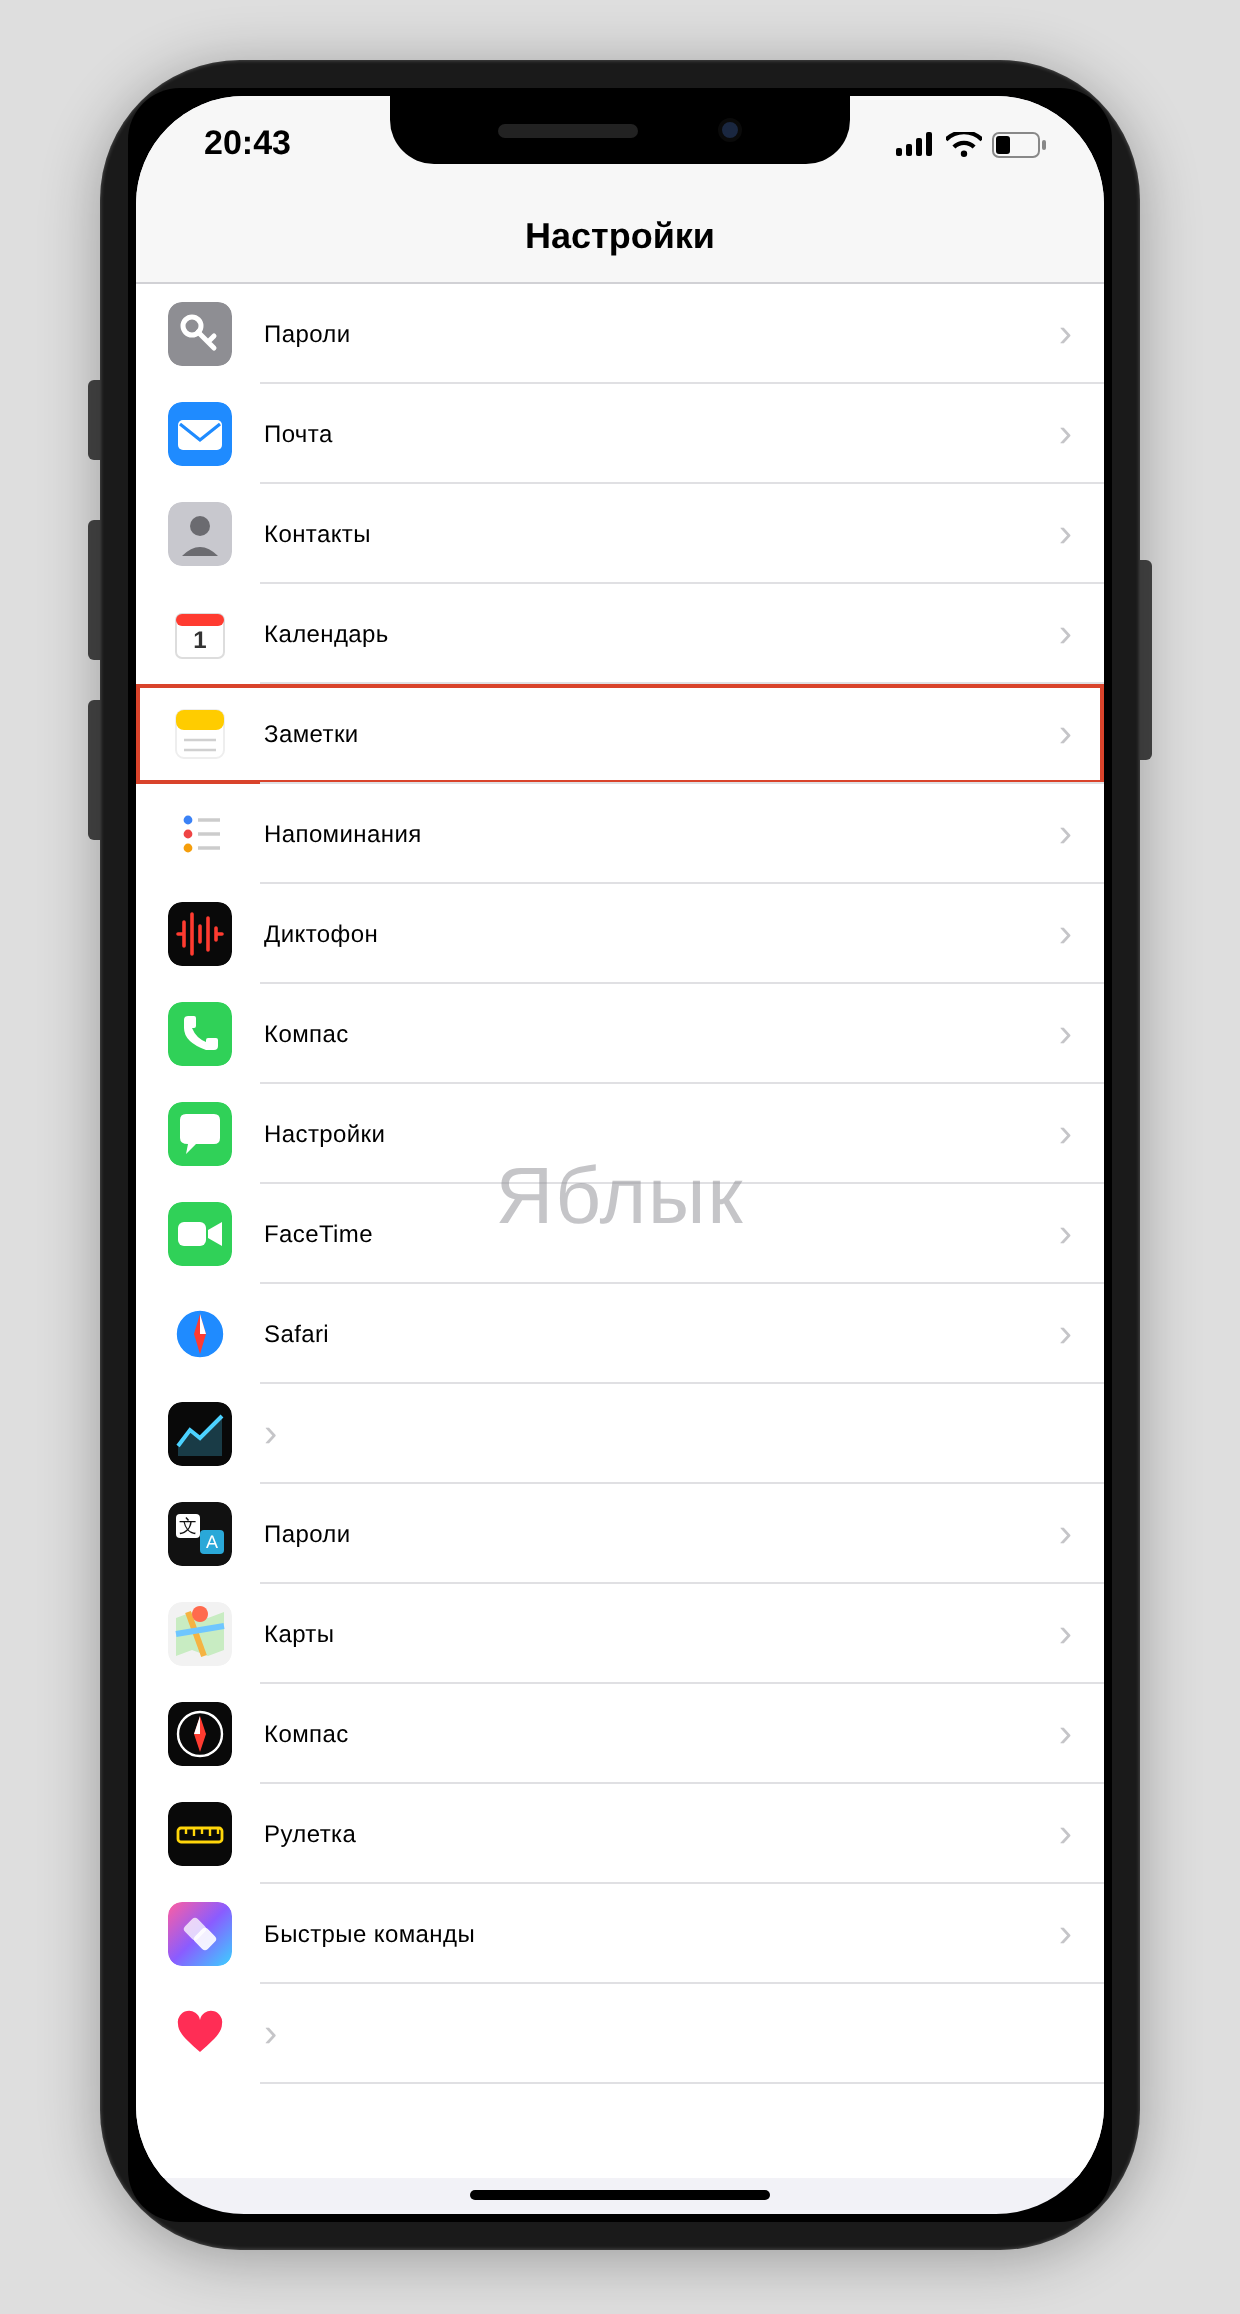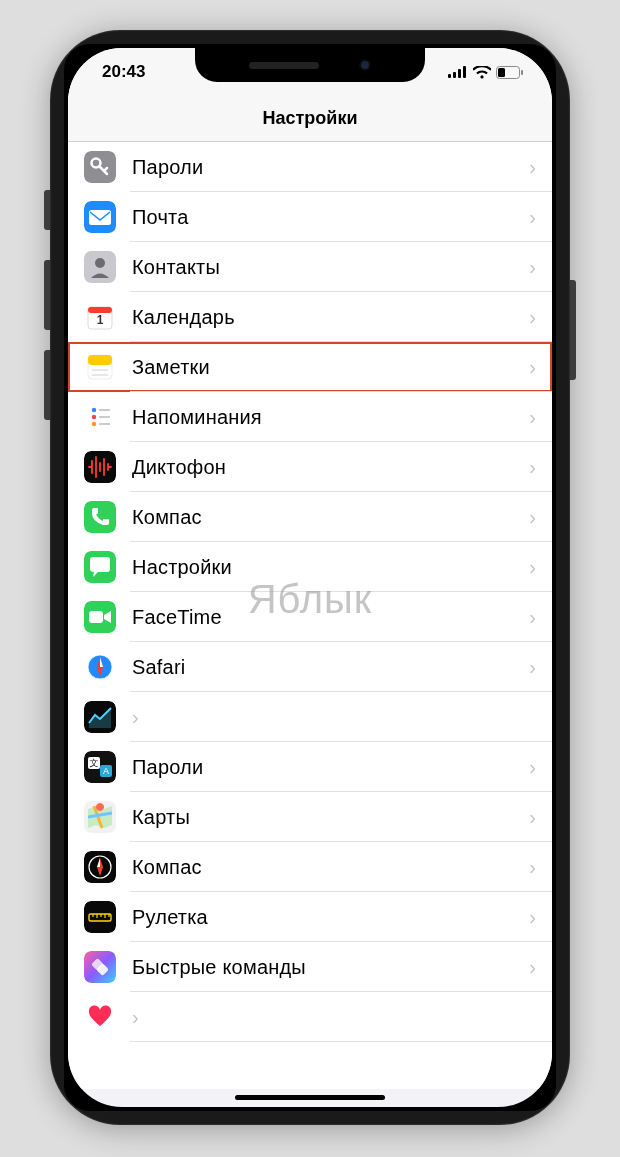--- a/index.html
+++ b/index.html
@@ -84,21 +84,21 @@
     height:1px; background:#e0e0e3;
   }
   .row.highlight { outline:2px solid #d9432b; outline-offset:-2px; }
   .app-icon {
     width:32px; height:32px; border-radius:7px;
     flex-shrink:0; margin-right:16px;
     display:flex; align-items:center; justify-content:center;
     font-size:18px; color:#fff;
     position:relative; overflow:hidden;
   }
-  .row-label { flex:1; font-size:20px; color:#000; letter-spacing:0.2px; }
+  .row-label { flex:1; font-size:12px; color:#000; letter-spacing:0.2px; }
   .chevron { color:#c5c5c8; font-size:20px; font-weight:300; }
 
   .watermark {
     position:absolute;
     top:52%; left:50%;
     transform:translate(-50%,-50%);
     font-size:40px; font-weight:500;
     color:rgba(140,140,145,0.5);
     letter-spacing:1px;
     pointer-events:none;

